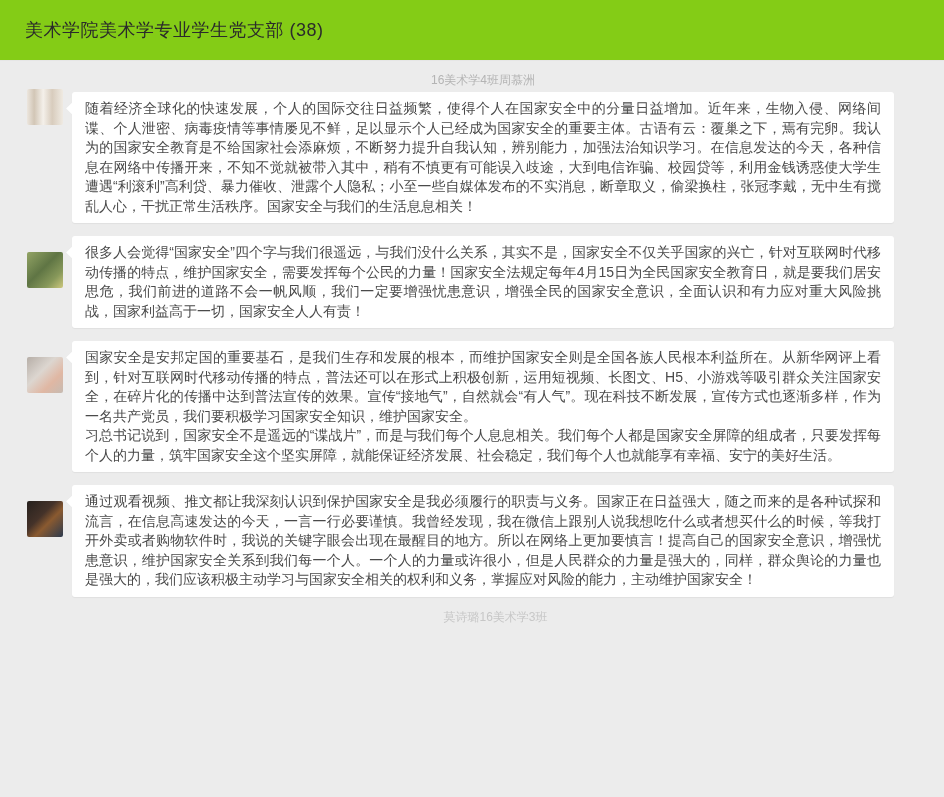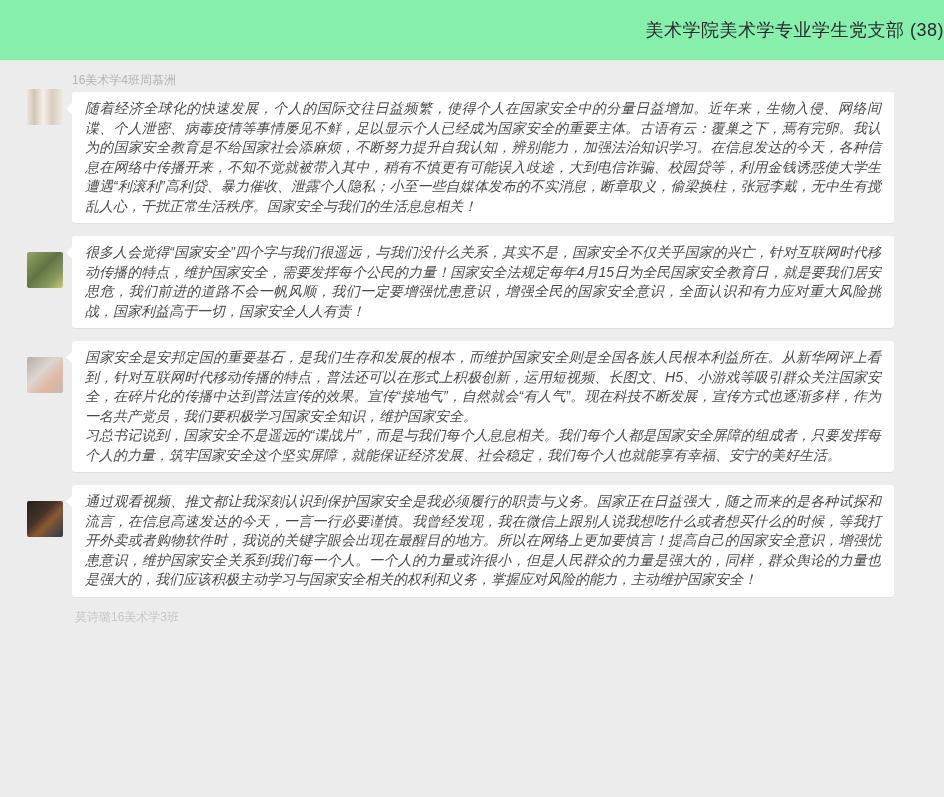--- a/index.html
+++ b/index.html
@@ -2,42 +2,42 @@
 <html><head>
 <meta charset="utf-8">
 <style>
   html,body{margin:0;padding:0;}
   body{
     width:944px;height:797px;overflow:hidden;
     background:#ececec;
     font-family:"Liberation Sans","DejaVu Sans",sans-serif;
   }
   .header{
-    height:61px;background:#86efac;box-sizing:border-box;
-    display:flex;align-items:center;
+    height:61px;background:#84cc16;box-sizing:border-box;
+    display:flex;align-items:center;padding-left:25px;
     border-bottom:1px solid #e6e6e6;
-    justify-content:flex-end;
   }
   .title{font-size:18px;color:#2b2b2b;letter-spacing:.5px;}
   .chat{padding:12px 28px 0 27px;}
   .msg{display:flex;margin-bottom:13px;}
   .avatar{
     width:36px;height:36px;flex:0 0 36px;border-radius:2px;
     margin-top:16px;background:#cfcfcf;
   }
   .body{margin-left:9px;width:822px;}
   .sender{
     font-size:12px;color:#b4b4b4;margin-bottom:5px;line-height:14px;
     white-space:nowrap;
+    text-align:center;
   }
   .bubble{
     position:relative;background:#ffffff;border-radius:3px;
     padding:7px 13px;box-sizing:border-box;
     font-size:14px;line-height:19.5px;color:#4a4a4a;
-    text-align:justify;box-shadow:0 1px 1px rgba(0,0,0,.05);font-style:italic;
+    text-align:justify;box-shadow:0 1px 1px rgba(0,0,0,.05);
   }
   .bubble::before{
     content:"";position:absolute;left:-4px;top:12px;
     width:9px;height:9px;background:#ffffff;transform:rotate(45deg);
   }
   .bubble p{margin:0;}
   .partial-row{margin:3px 0 0 48px;}
   .partial-row .sender{color:#c7c7c7;margin:0;}
 </style>
 </head>

